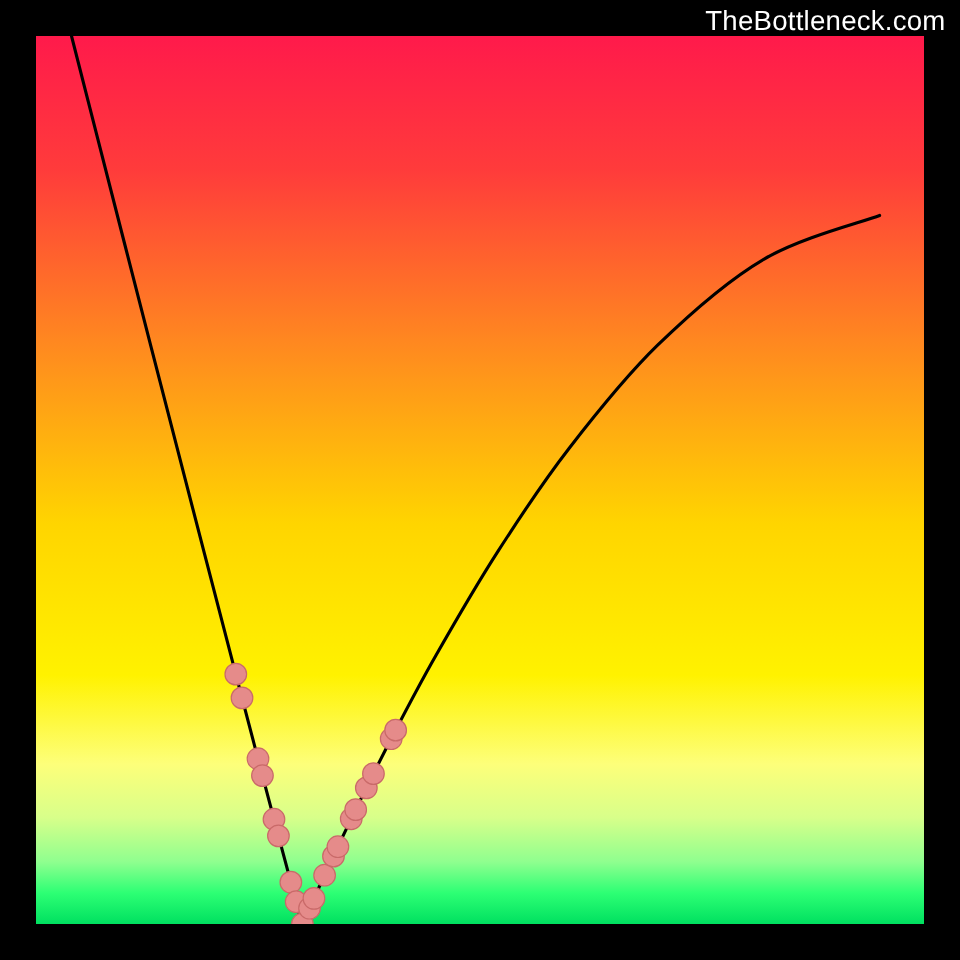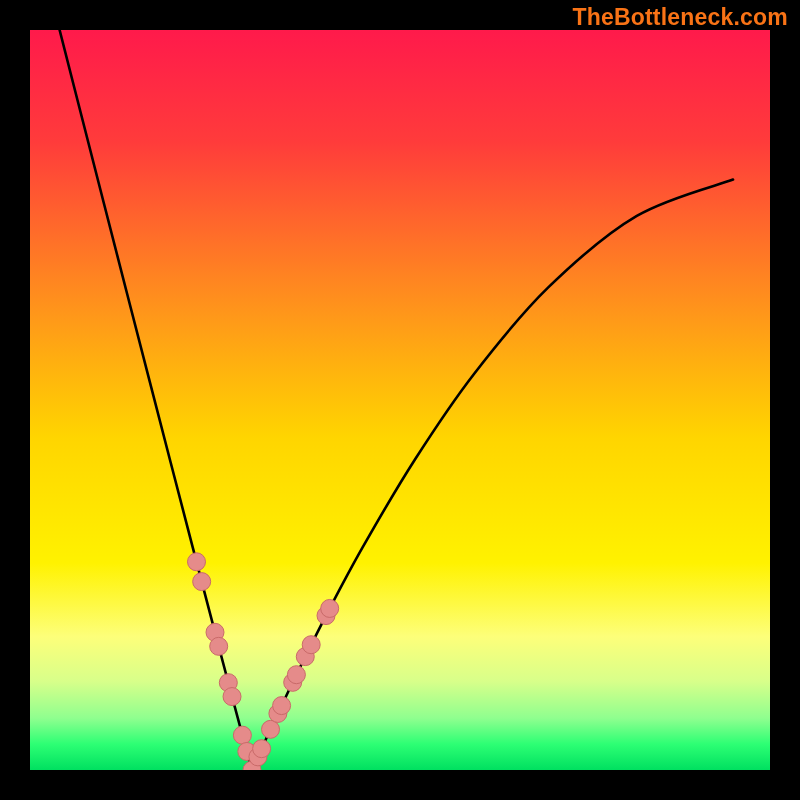--- a/index.html
+++ b/index.html
@@ -23,23 +23,23 @@
     position: absolute;
     left: 0;
     top: 0;
     width: 740px;
     height: 740px;
   }
   .watermark {
     position: absolute;
     top: 4px;
     right: 12px;
-    color: #f97316;
+    color: #ffffff;
     font-size: 23px;
-    font-weight: 700;
+    font-weight: 400;
     letter-spacing: 0.2px;
   }
   svg.curve {
     position: absolute;
     left: 0;
     top: 0;
     width: 740px;
     height: 740px;
   }
 </style>

